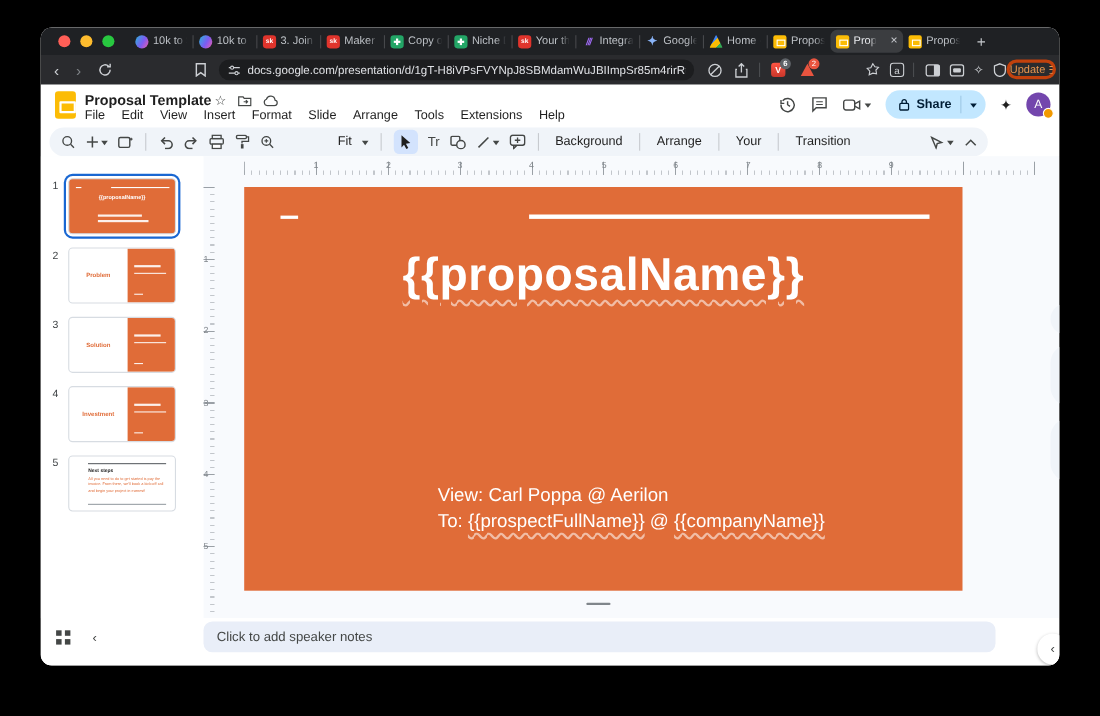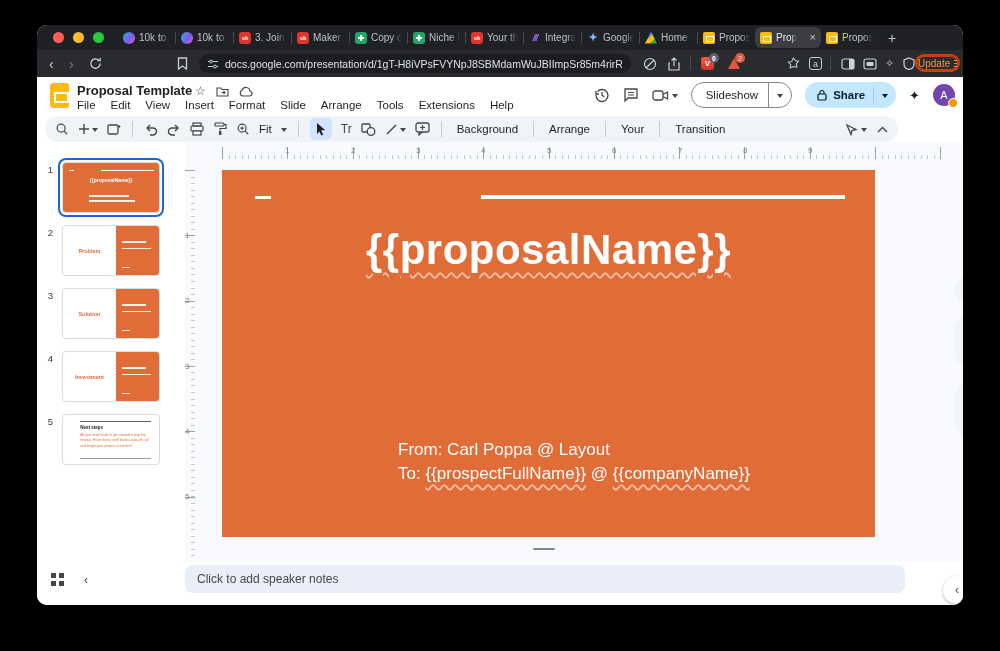--- a/index.html
+++ b/index.html
@@ -63,21 +63,21 @@
   .sparkle { font-size:13px; color:#1f1f1f; }
   .avatar { position:relative; width:22px; height:22px; border-radius:50%; background:#7346ad; color:#fff; font-size:11px; display:flex; align-items:center; justify-content:center; }
   .avatar .abadge { position:absolute; right:-3px; bottom:-2px; width:10px; height:10px; border-radius:50%; background:#f29900; border:1px solid #fff; }
   .cdown { width:0; height:0; border:3.5px solid transparent; border-top:4.5px solid #444746; margin-top:4px; }
 
   
   .tbrow { position:absolute; left:0; top:91px; width:926px; height:26px; background:#fff; }
   .tbpill { position:absolute; left:8px; top:0; width:853px; height:26px; border-radius:13px; background:#f0f4f9; display:flex; align-items:center; padding:0 10px; gap:9px; color:#444746; }
   .tdiv { width:1px; height:16px; background:#c7cacf; margin:0 2px; }
   .tbtxt { font-size:11.5px; color:#1f1f1f; padding:0 4px; }
-  .fit { font-size:11.5px; color:#1f1f1f; }
+  .fit { font-size:11.5px; color:#1f1f1f;margin-left:48px; }
   .seltool { width:22px; height:22px; border-radius:5px; background:#d3e3fd; display:flex; align-items:center; justify-content:center; }
   .trtool { font-size:12px; color:#444746; font-weight:500; }
   .tb-right { position:absolute; right:75px; top:0; height:26px; display:flex; align-items:center; gap:10px; color:#444746; }
   .ic { display:inline-flex; align-items:center; justify-content:center; }
   svg { display:block; }
 
   
   .main { position:absolute; left:0; top:117px; width:926px; height:420px; background:#f8fafd; }
   .filmstrip { position:absolute; left:0; top:0; width:148px; height:100%; background:#fff; }
   .snum { position:absolute; width:16px; text-align:right; font-size:9.5px; color:#3c4043; }
@@ -335,26 +335,20 @@
             <path d="M5 5.5h6M5 8h6" stroke="#444746" stroke-width="1.1"></path>
           </svg>
       </span>
       <span class="ic" style="display:flex;gap:3px;align-items:center;">
         <svg width="17" height="13" viewBox="0 0 17 13">
             <rect x="1" y="2" width="10" height="9" rx="2" fill="none" stroke="#444746" stroke-width="1.3"></rect>
             <path d="M11 5.5 15.5 3v7L11 7.5" fill="none" stroke="#444746" stroke-width="1.3"></path>
           </svg>
         <span class="cdown"></span>
       </span>
-      <div class="pillbtn">
-        <span class="seg1">Slideshow</span>
-        <span class="seg2">
-            <span class="cdown"></span>
-          </span>
-      </div>
       <div class="sharebtn">
         <span class="s1">
           <span class="ic">
             <svg width="10" height="12" viewBox="0 0 10 12">
                 <rect x="1" y="5" width="8" height="6" rx="1" fill="none" stroke="#001d35" stroke-width="1.2"></rect>
                 <path d="M3 5V3.5a2 2 0 0 1 4 0V5" fill="none" stroke="#001d35" stroke-width="1.2"></path>
               </svg>
           </span>
           <span>Share</span>
         </span>
@@ -545,21 +539,21 @@
         <span style="top:203px;">3</span>
         <span style="top:268px;">4</span>
         <span style="top:333px;">5</span>
       </div>
 
       <div class="slide">
         <span class="sl-dash"></span>
         <span class="sl-line"></span>
         <div class="sl-title"><span class="wavy">{{proposalName}}</span></div>
         <div class="sl-fromto">
-          <div>From: Carl Poppa @ Layout</div>
+          <div>View: Carl Poppa @ Aerilon</div>
           <div><span>To: </span><span class="wavy">{{prospectFullName}}</span><span> @ </span><span class="wavy">{{companyName}}</span></div>
         </div>
       </div>
 
       <div class="notes-grip"></div>
 
       <div class="sidepills">
         <div class="spill" style="top:134px;height:28px;">
           
         </div>

